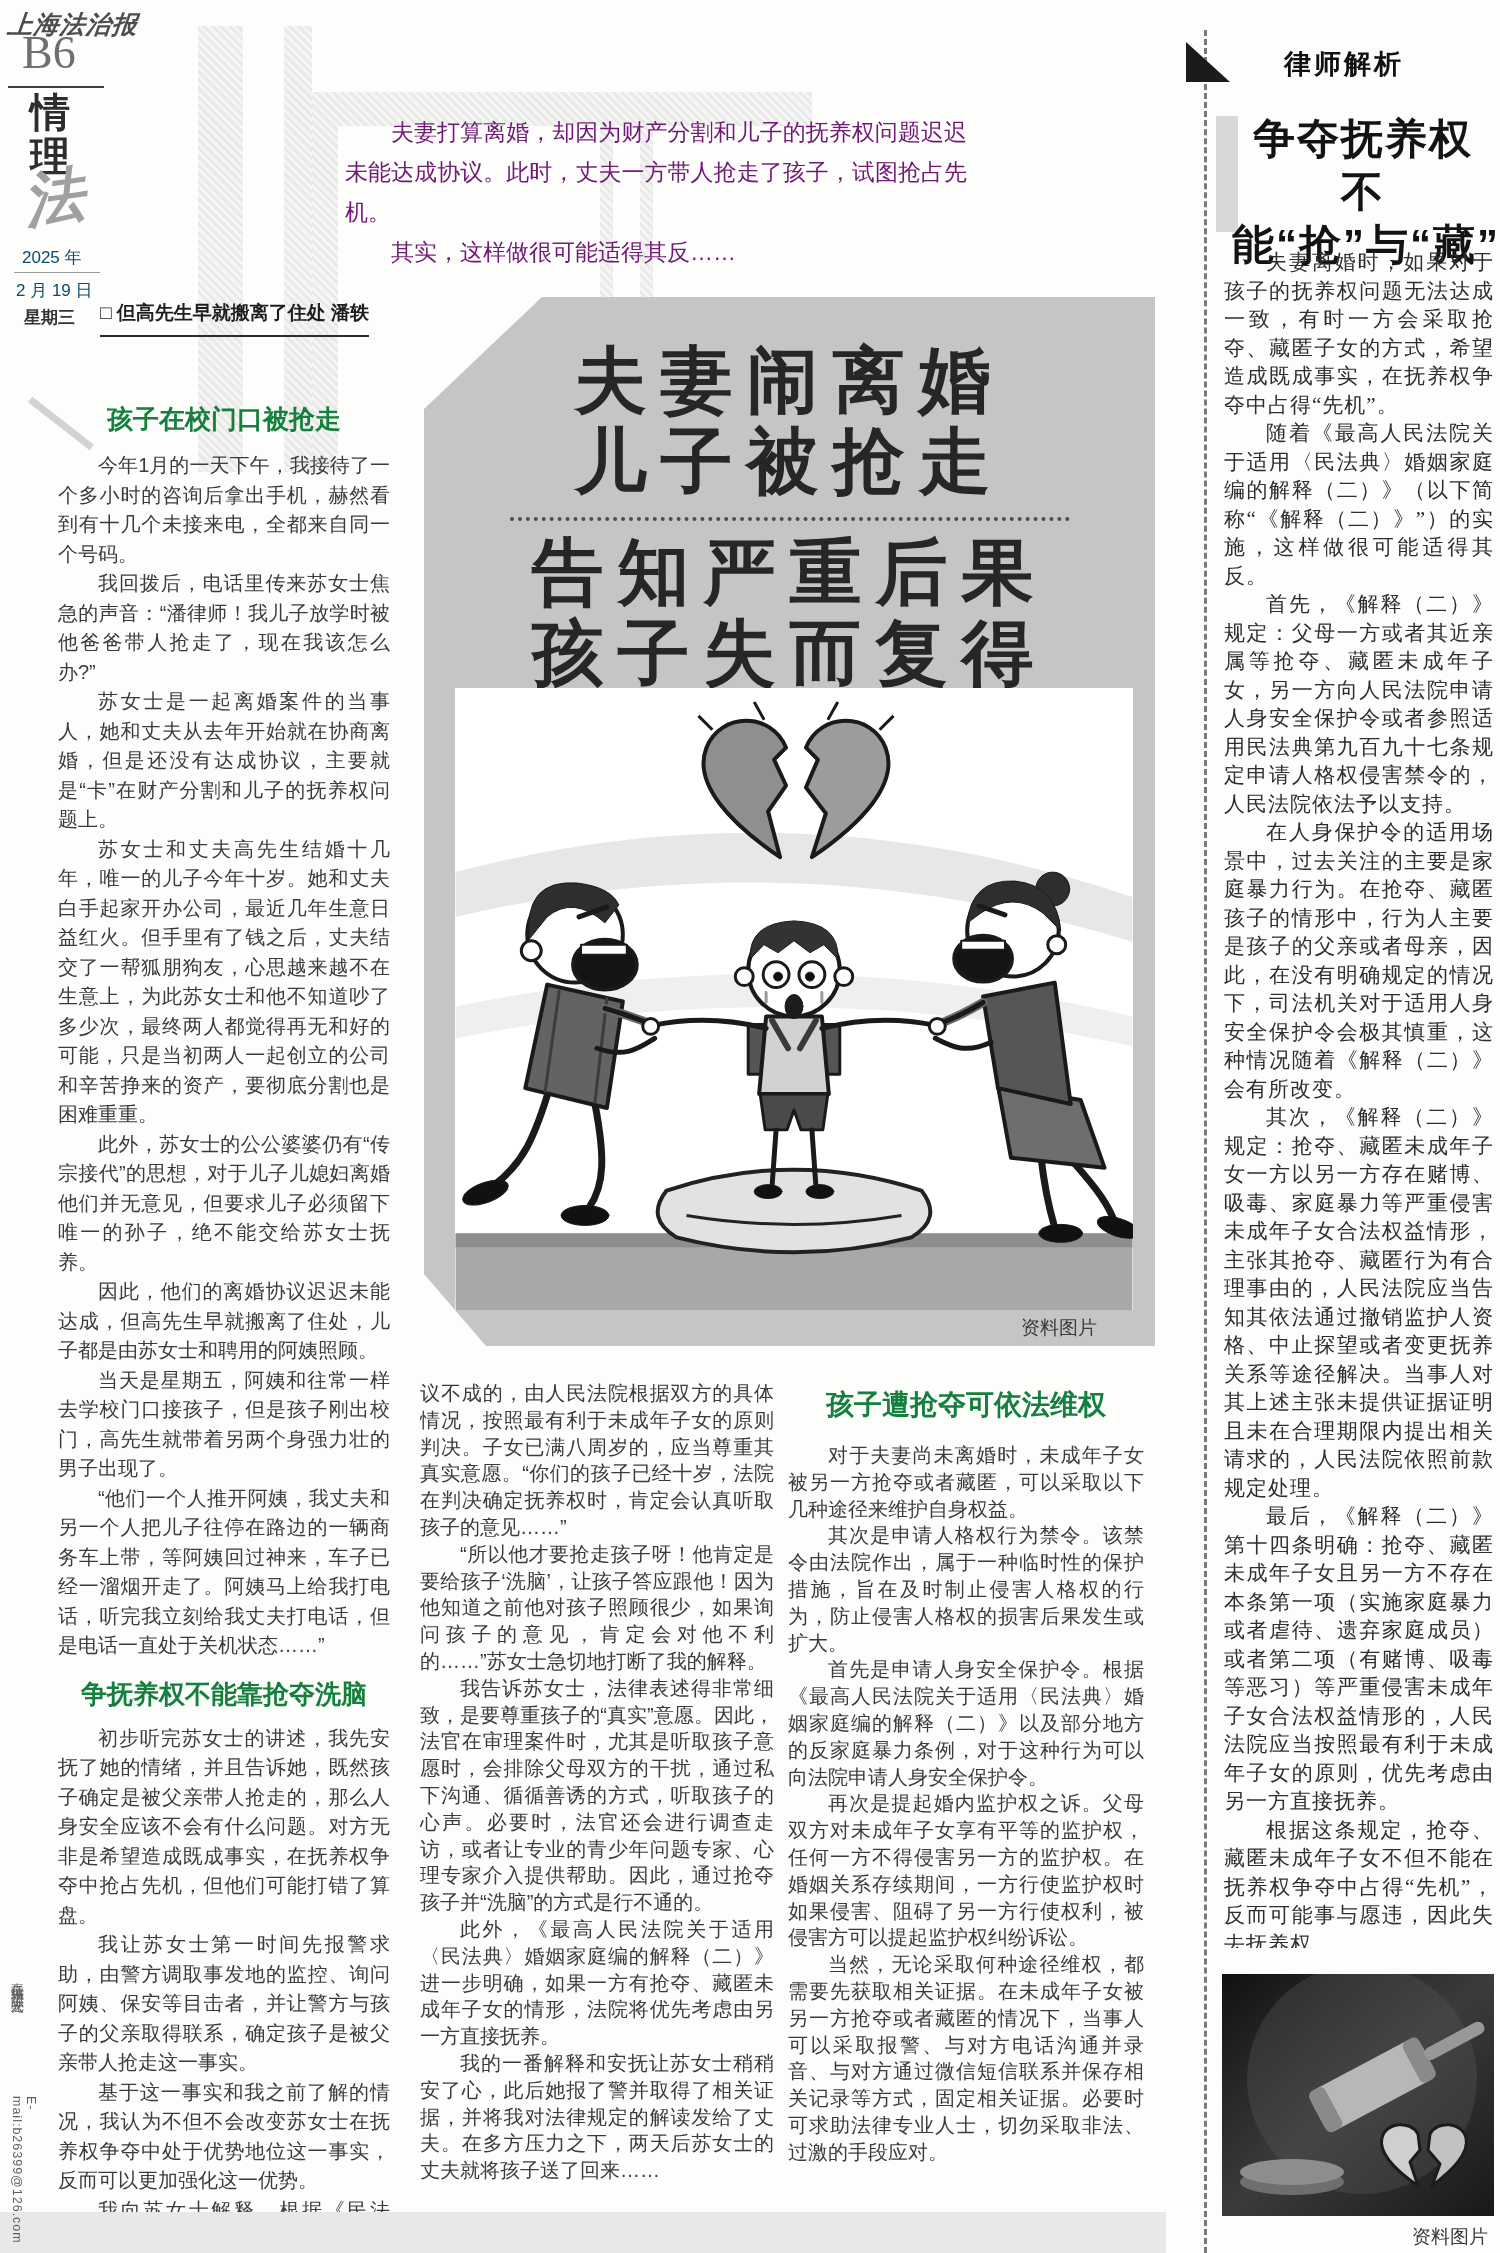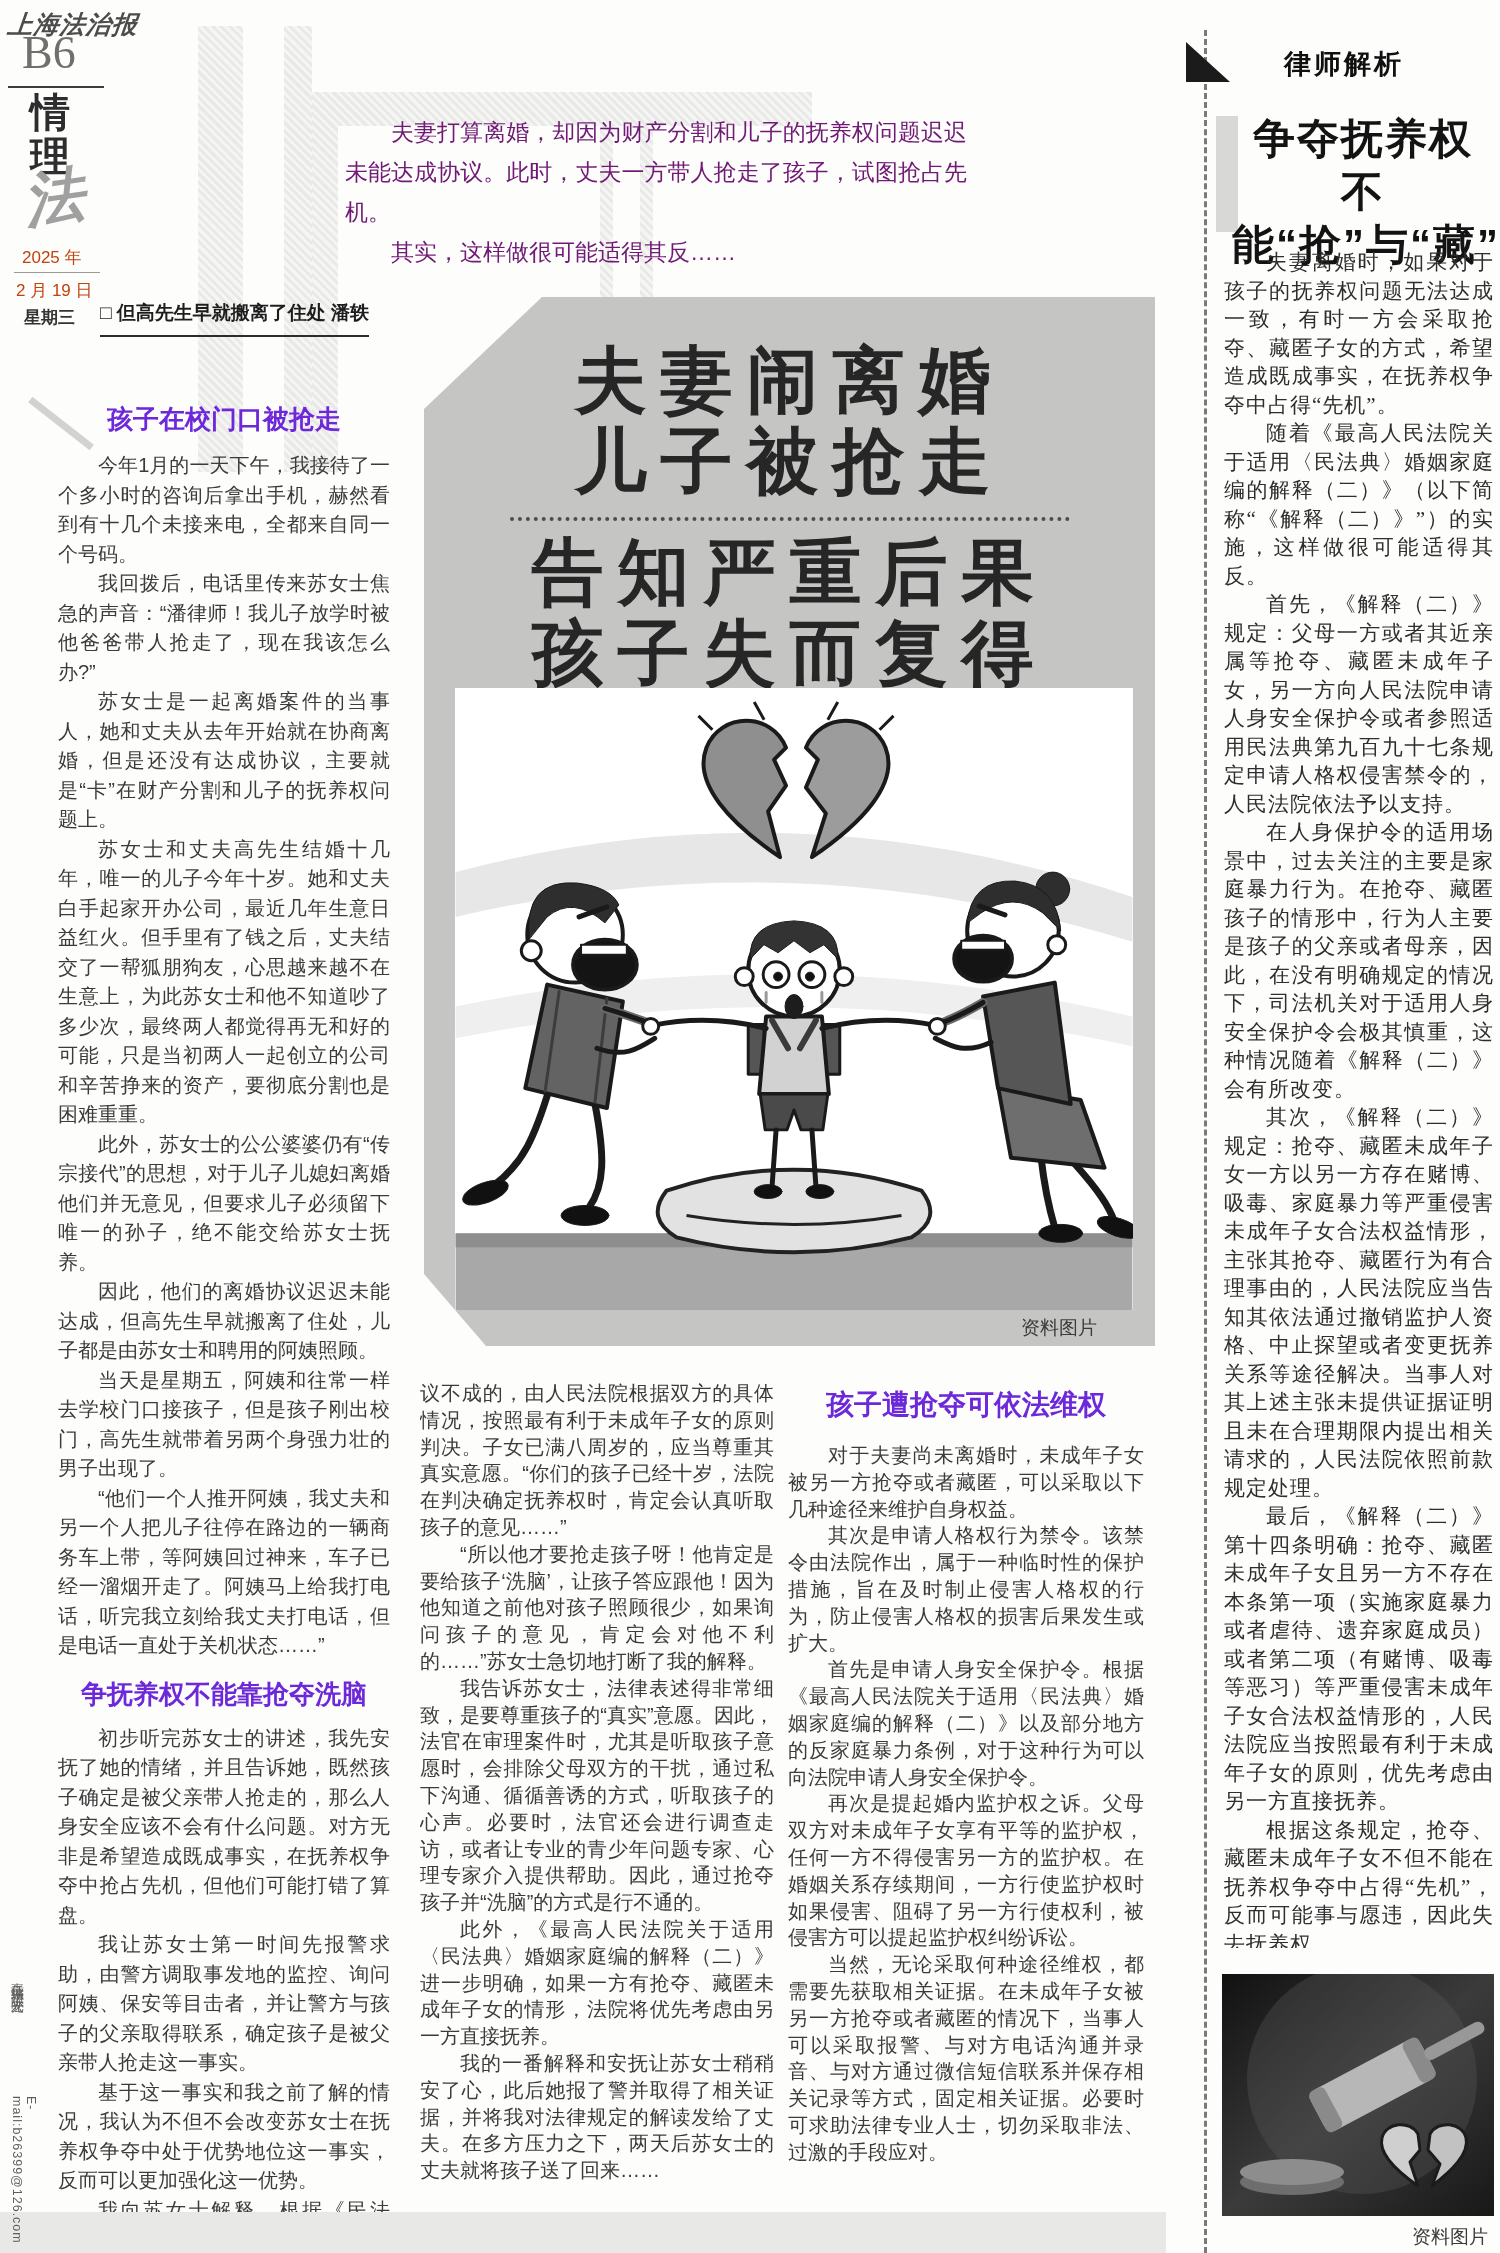--- a/index.html
+++ b/index.html
@@ -7,32 +7,32 @@
         font-family:"Liberation Sans",sans-serif;color:#3a3a3a;}
   .abs{position:absolute;}
   .hatch{background:repeating-linear-gradient(45deg,#e9e9e8 0 3px,#f5f5f3 3px 6px);}
   
   .logo{font-family:"Liberation Serif",serif;font-style:italic;font-weight:bold;
         font-size:25px;color:#4c4c4c;letter-spacing:1px;transform:skewX(-6deg);}
   .pageno{font-family:"Liberation Serif",serif;font-size:46px;color:#6f6f6f;}
   .secchar{font-size:40px;font-weight:bold;color:#2d2d2d;line-height:40px;}
   .secfa{font-family:"Liberation Serif",serif;font-style:italic;font-weight:bold;
          font-size:60px;color:#a0a0a0;line-height:60px;transform:rotate(-8deg);}
-  .dateline{font-size:17px;color:#c2410c;}
+  .dateline{font-size:17px;color:#0c4a6e;}
   
   .intro p{margin:0;font-size:23px;line-height:40px;color:#701a75;text-indent:2em;text-align:justify;}
   .byline{font-size:19px;font-weight:bold;color:#1d1d1d;border-bottom:2px solid #2c2c2c;
           padding-bottom:9px;display:inline-block;}
   
   #panel{background:#c5c5c4;clip-path:polygon(118px 0,100% 0,100% 100%,62px 100%,0 calc(100% - 72px),0 112px);}
   .hl{font-family:"Liberation Serif",serif;font-weight:bold;font-size:72px;line-height:81px;
       color:#262626;text-align:center;letter-spacing:14px;margin:0;}
   .hlsep{width:560px;border-top:4px dotted #4d4d4d;margin:14px auto 12px auto;}
   
-  .colhead{font-size:26px;font-weight:bold;color:#6d28d9;text-align:center;margin:0 0 14px 0;}
+  .colhead{font-size:26px;font-weight:bold;color:#15803d;text-align:center;margin:0 0 14px 0;}
   .col p{margin:0;font-size:20px;line-height:29.5px;text-align:justify;text-indent:2em;color:#3b3b3b;}
   .col2 p,.col3 p{line-height:26.8px;}
   .cont{text-indent:0 !important;}
   .caption{font-size:19px;color:#3c3c3c;}
   
   #sidebar-border{border-left:3px dashed #7a7a7a;}
   .tagtext{font-size:27px;font-weight:bold;color:#101010;letter-spacing:3px;}
   .tagmark{width:0;height:0;border-bottom:40px solid #1b1b1b;border-right:44px solid transparent;}
   .sbtitle{font-size:42px;line-height:53px;font-weight:bold;color:#131313;text-align:center;
            letter-spacing:2px;margin:0;}

